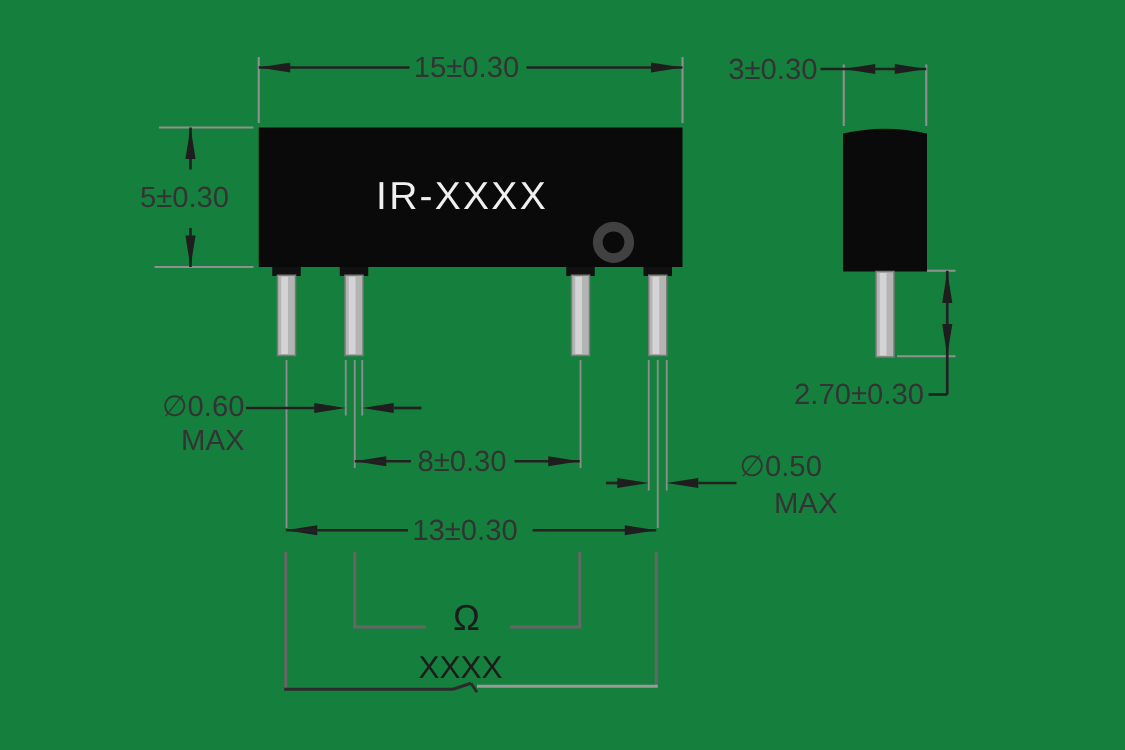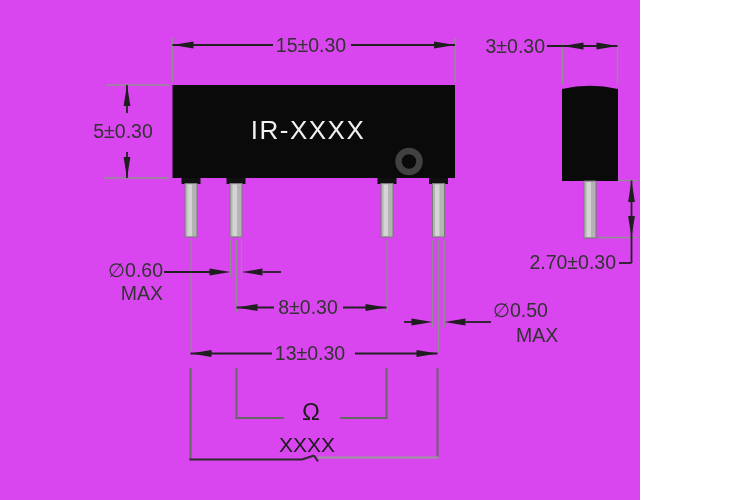--- a/index.html
+++ b/index.html
@@ -1,16 +1,16 @@
 <!DOCTYPE html>
 <html><head>
 <meta charset="utf-8">
 <style>
   html,body{margin:0;padding:0;background:#ffffff;}
-  .canvas{width:640px;height:500px;background:#d946ef;position:relative;overflow:hidden;}
+  .canvas{width:750px;height:500px;background:#15803d;position:relative;overflow:hidden;}
   svg{display:block;}
   text{font-family:"Liberation Sans", sans-serif;}
   .dimtxt{font-size:19.5px;fill:#333333;}
   .dimtxt-mid{text-anchor:middle;}
   .dimtxt-end{text-anchor:end;}
   .dimtxt-start{text-anchor:start;}
   .partlbl{font-size:26px;fill:#f0f0f0;letter-spacing:1.5px;text-anchor:middle;}
   .marktxt{font-size:21px;fill:#1c1c1c;text-anchor:middle;}
   .omegatxt{font-size:24px;fill:#1c1c1c;text-anchor:middle;}
   .ext{stroke:#909090;stroke-width:1.4;fill:none;}

